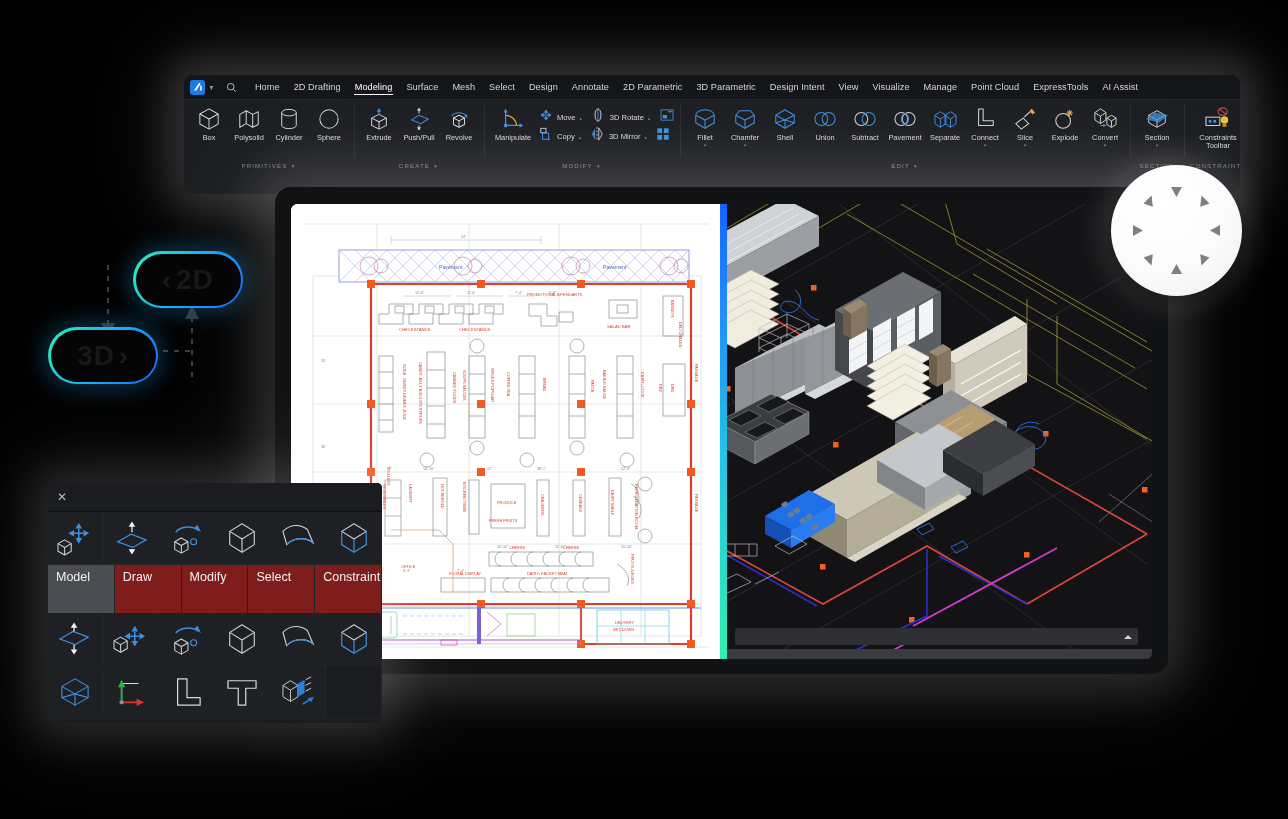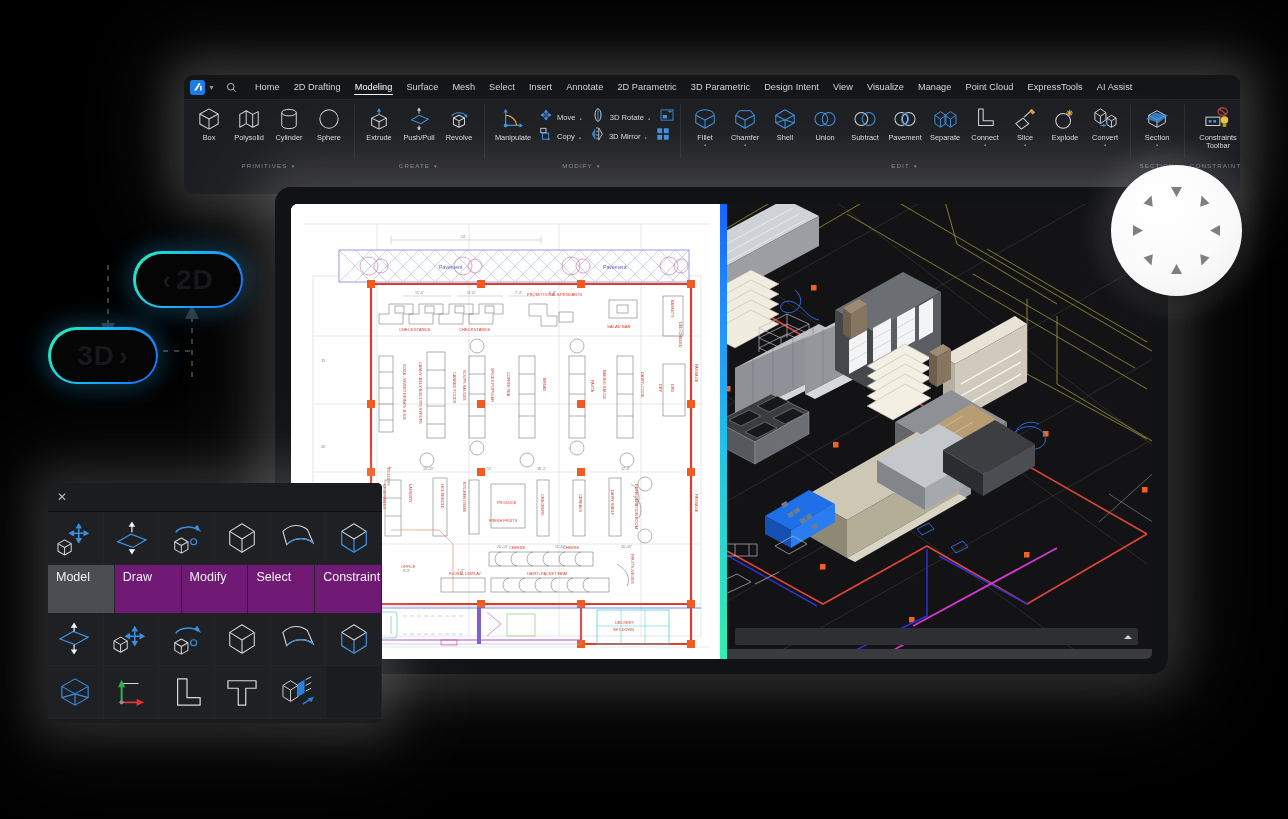--- a/index.html
+++ b/index.html
@@ -94,21 +94,21 @@
     position:absolute;left:48px;top:483px;width:334px;height:240px;background:#1b1c1f;border-radius:5px;
     overflow:hidden;box-shadow:0 0 44px 16px rgba(255,255,255,.13), 0 0 100px 40px rgba(255,255,255,.05);
   }
   #sf-title{height:28px;background:#1b1c1f;display:flex;align-items:center;padding:0 9px;border-bottom:1px solid #0e0f11;}
   #sf-title .t{color:#fff;font-size:12.5px;font-weight:bold;flex:1;}
   #sf-title .x{color:#b9bcc0;font-size:12px;cursor:default;}
   .sfrow{display:grid;grid-template-columns:repeat(6,1fr);}
   .sfcell{height:52px;display:flex;align-items:center;justify-content:center;border-right:1px solid #232428;border-bottom:1px solid #232428;background:#1f2024;}
   .sfcell.blank{background:#1b1c1f;}
   .sftabs{display:grid;grid-template-columns:repeat(5,1fr);height:48px;background:#0d0e10;border-radius:15px;}
-  .sftab{display:flex;align-items:flex-start;padding:5px 0 0 8px;color:#f1f2f4;font-size:12.5px;border-right:1px solid #232428;background:#701a75;}
+  .sftab{display:flex;align-items:flex-start;padding:5px 0 0 8px;color:#f1f2f4;font-size:12.5px;border-right:1px solid #232428;background:#7f1d1d;}
   .sftab.active{background:#4b4d52;}
 
   svg{overflow:visible}
 </style>
 </head>
 <body>
 
 <div id="stage">
 
   <div id="ribbon-window">
@@ -126,21 +126,21 @@
             <circle cx="6" cy="6" r="4.2" fill="none" stroke="#cfd2d6" stroke-width="1.1"></circle>
             <line x1="9.2" y1="9.2" x2="12.4" y2="12.4" stroke="#cfd2d6" stroke-width="1.1"></line>
           </svg>
       </span>
       <div class="tab">Home</div>
       <div class="tab">2D Drafting</div>
       <div class="tab active">Modeling</div>
       <div class="tab">Surface</div>
       <div class="tab">Mesh</div>
       <div class="tab">Select</div>
-      <div class="tab">Insert</div>
+      <div class="tab">Design</div>
       <div class="tab">Annotate</div>
       <div class="tab">2D Parametric</div>
       <div class="tab">3D Parametric</div>
       <div class="tab">Design Intent</div>
       <div class="tab">View</div>
       <div class="tab">Visualize</div>
       <div class="tab">Manage</div>
       <div class="tab">Point Cloud</div>
       <div class="tab">ExpressTools</div>
       <div class="tab">AI Assist</div>

